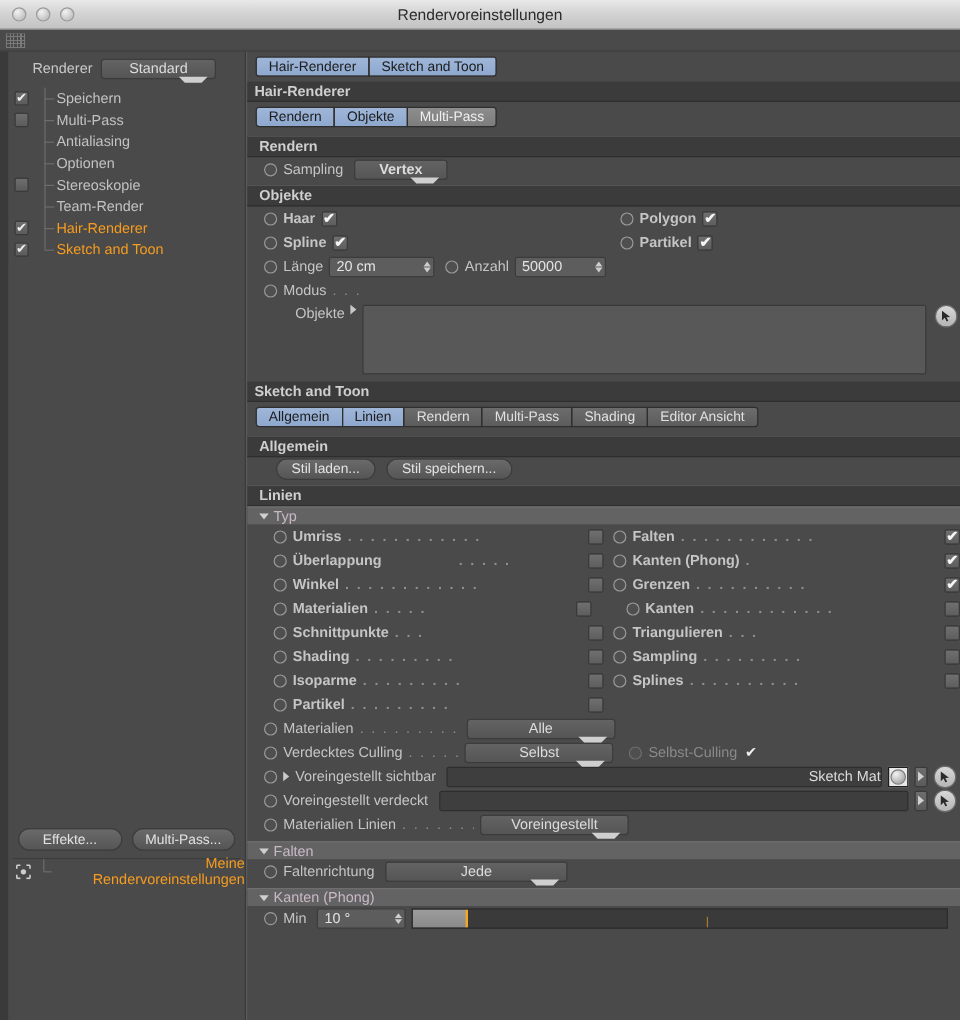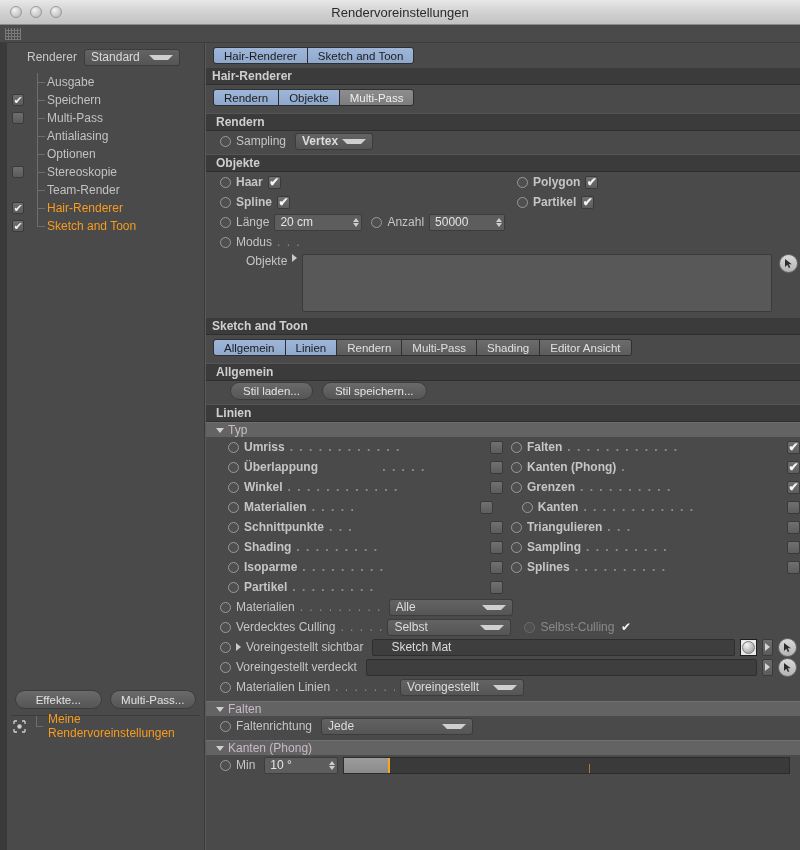--- a/index.html
+++ b/index.html
@@ -67,21 +67,21 @@
   .renderer-row {
     display: flex; align-items: center; gap: 7px;
     padding: 5px 0 5px 20px; height: 28px;
   }
   .renderer-row .lbl { color: #c8c8c8; }
   .dropdown {
     background: linear-gradient(to bottom,#636363,#555);
     border: 1px solid #3c3c3c; border-radius: 3px;
     height: 17px; display: flex; align-items: center;
     padding: 0 6px; color: #dcdcdc; position: relative;
-    font-size: 12px; white-space: nowrap;
+    font-size: 12px; white-space: nowrap; flex-direction: column;
   }
   .dropdown .caret {
     margin-left: auto; padding-left: 14px;
     width: 0; height: 0;
     border-left: 5px solid transparent; border-right: 5px solid transparent;
     border-top: 5px solid #cfcfcf;
   }
   .dd-renderer { width: 96px; }
 
   .tree { position: relative; padding-top: 2px; }
@@ -120,21 +120,21 @@
   .pill {
     flex: 1; height: 19px; border-radius: 10px;
     background: linear-gradient(to bottom,#6a6a6a,#555);
     border: 1px solid #3c3c3c;
     display: flex; align-items: center; justify-content: center;
     color: #e2e2e2; font-size: 11.5px;
   }
   .sep-line { height:1px; background:#3c3c3c; margin: 0 4px; }
   .rps-row {
     height: 20px; display: flex; align-items: center; gap: 4px;
-    padding-left: 6px; font-size: 12px;
+    padding-left: 6px; font-size: 12px; text-align: right;
   }
   .rps-icon {
     width: 13px; height: 13px; position: relative; flex: 0 0 13px;
     color: #cfcfcf;
   }
   .rps-icon svg { display:block; }
   .rps-branch { width: 14px; height: 100%; position: relative; flex:0 0 14px;}
   .rps-branch::before{content:"";position:absolute;left:6px;top:0;height:50%;border-left:1px solid #6d6d6d;}
   .rps-branch::after{content:"";position:absolute;left:6px;top:50%;width:7px;border-top:1px solid #6d6d6d;}
   .rps-label { color: #f79c1e; }
@@ -216,22 +216,22 @@
     color: #e4e4e4; font-size: 12px;
   }
   .spin { margin-left: auto; display:flex; flex-direction:column; gap:1px; padding-left:6px; }
   .spin i { display:block; width:0;height:0;border-left:3px solid transparent;border-right:3px solid transparent; }
   .spin i.up { border-bottom: 4px solid #cdcdcd; }
   .spin i.dn { border-top: 4px solid #cdcdcd; }
 
   .textfield {
     height: 17px; background: #3e3e3e;
     border: 1px solid #2e2e2e; border-radius: 2px;
-    display: flex; align-items: center; padding: 0 18px;
-    color: #dcdcdc; font-size: 12px;
+    display: flex; align-items: center; padding: 0 0;
+    color: #dcdcdc; font-size: 12px; justify-content: flex-end;
   }
   .listbox {
     background: #585858; border: 1px solid #3a3a3a;
     border-radius: 2px;
   }
 
   .circbtn {
     width: 19px; height: 19px; border-radius: 50%;
     background: linear-gradient(to bottom,#d8d8d8,#b4b4b4);
     border: 1px solid #6a6a6a;
@@ -313,27 +313,20 @@
 
     <div class="renderer-row">
       <span class="lbl">Renderer</span>
       <div class="dropdown dd-renderer">
         <span>Standard</span>
         <span class="caret"></span>
       </div>
     </div>
 
     <div class="tree" id="tree">
-        <div class="tree-row">
-          <span class="cbcol">
-            <span class="tree-chk none">✔</span>
-          </span>
-          <span class="tree-branch"></span>
-          <span class="tree-label">Ausgabe</span>
-        </div>
         <div class="tree-row">
           <span class="cbcol">
             <span class="tree-chk ">✔</span>
           </span>
           <span class="tree-branch"></span>
           <span class="tree-label">Speichern</span>
         </div>
         <div class="tree-row">
           <span class="cbcol">
             <span class="tree-chk empty">✔</span>

